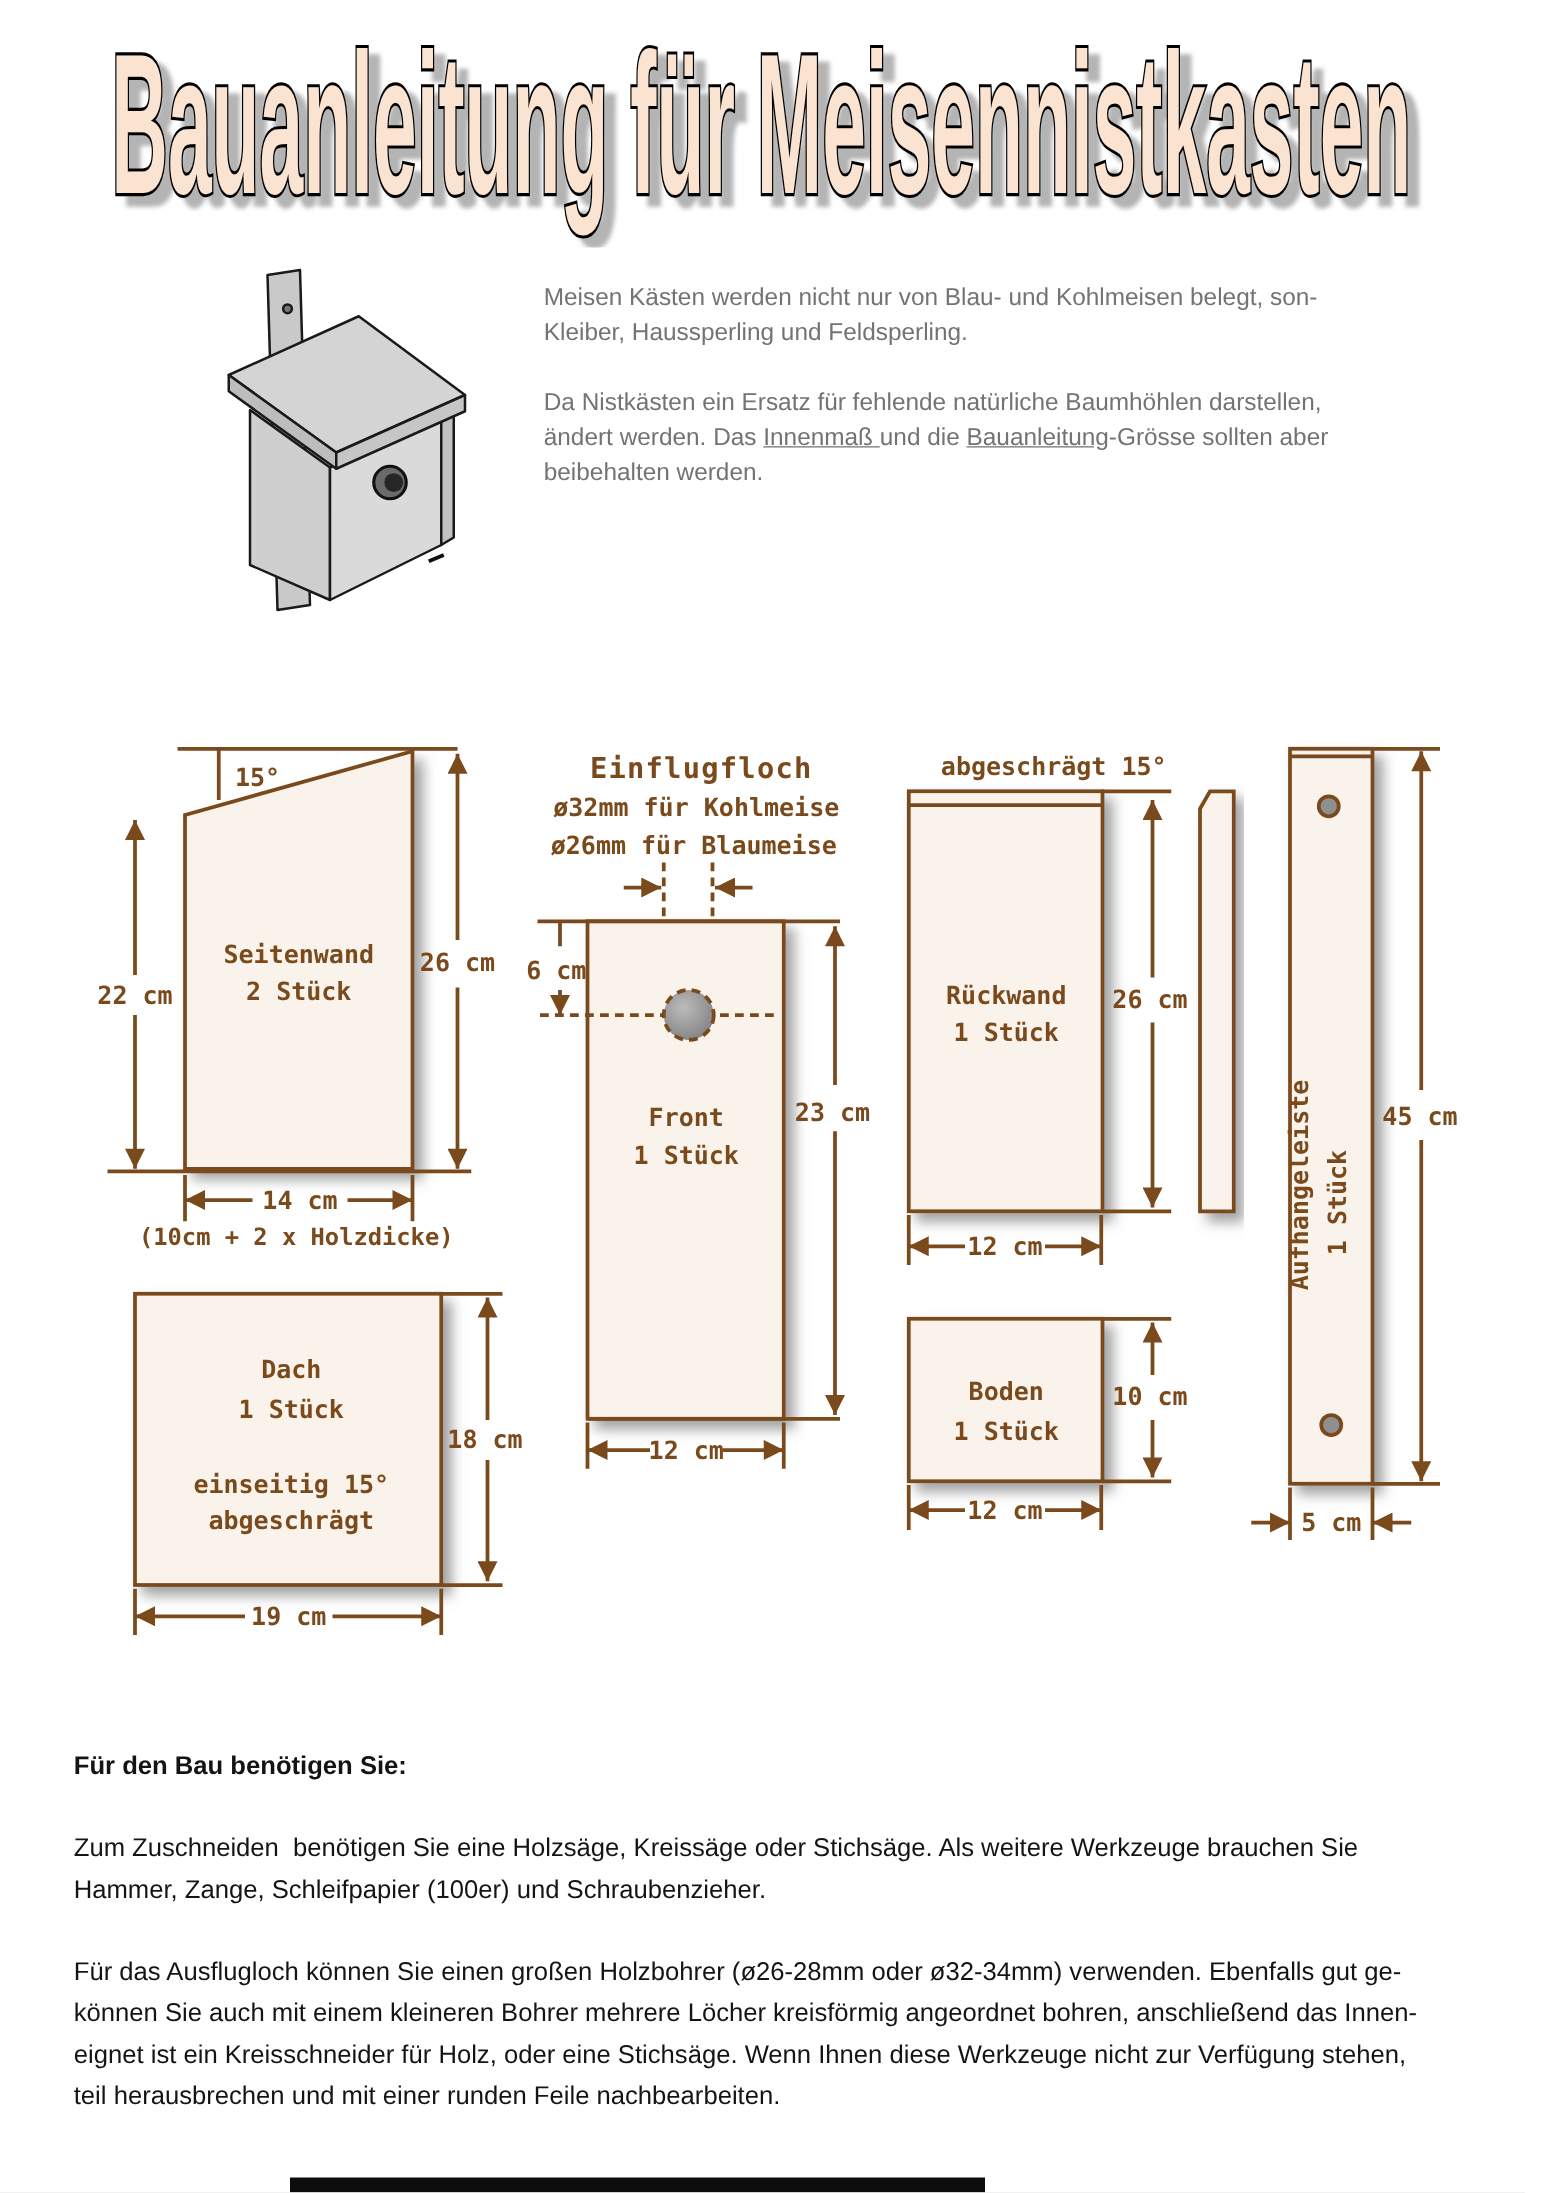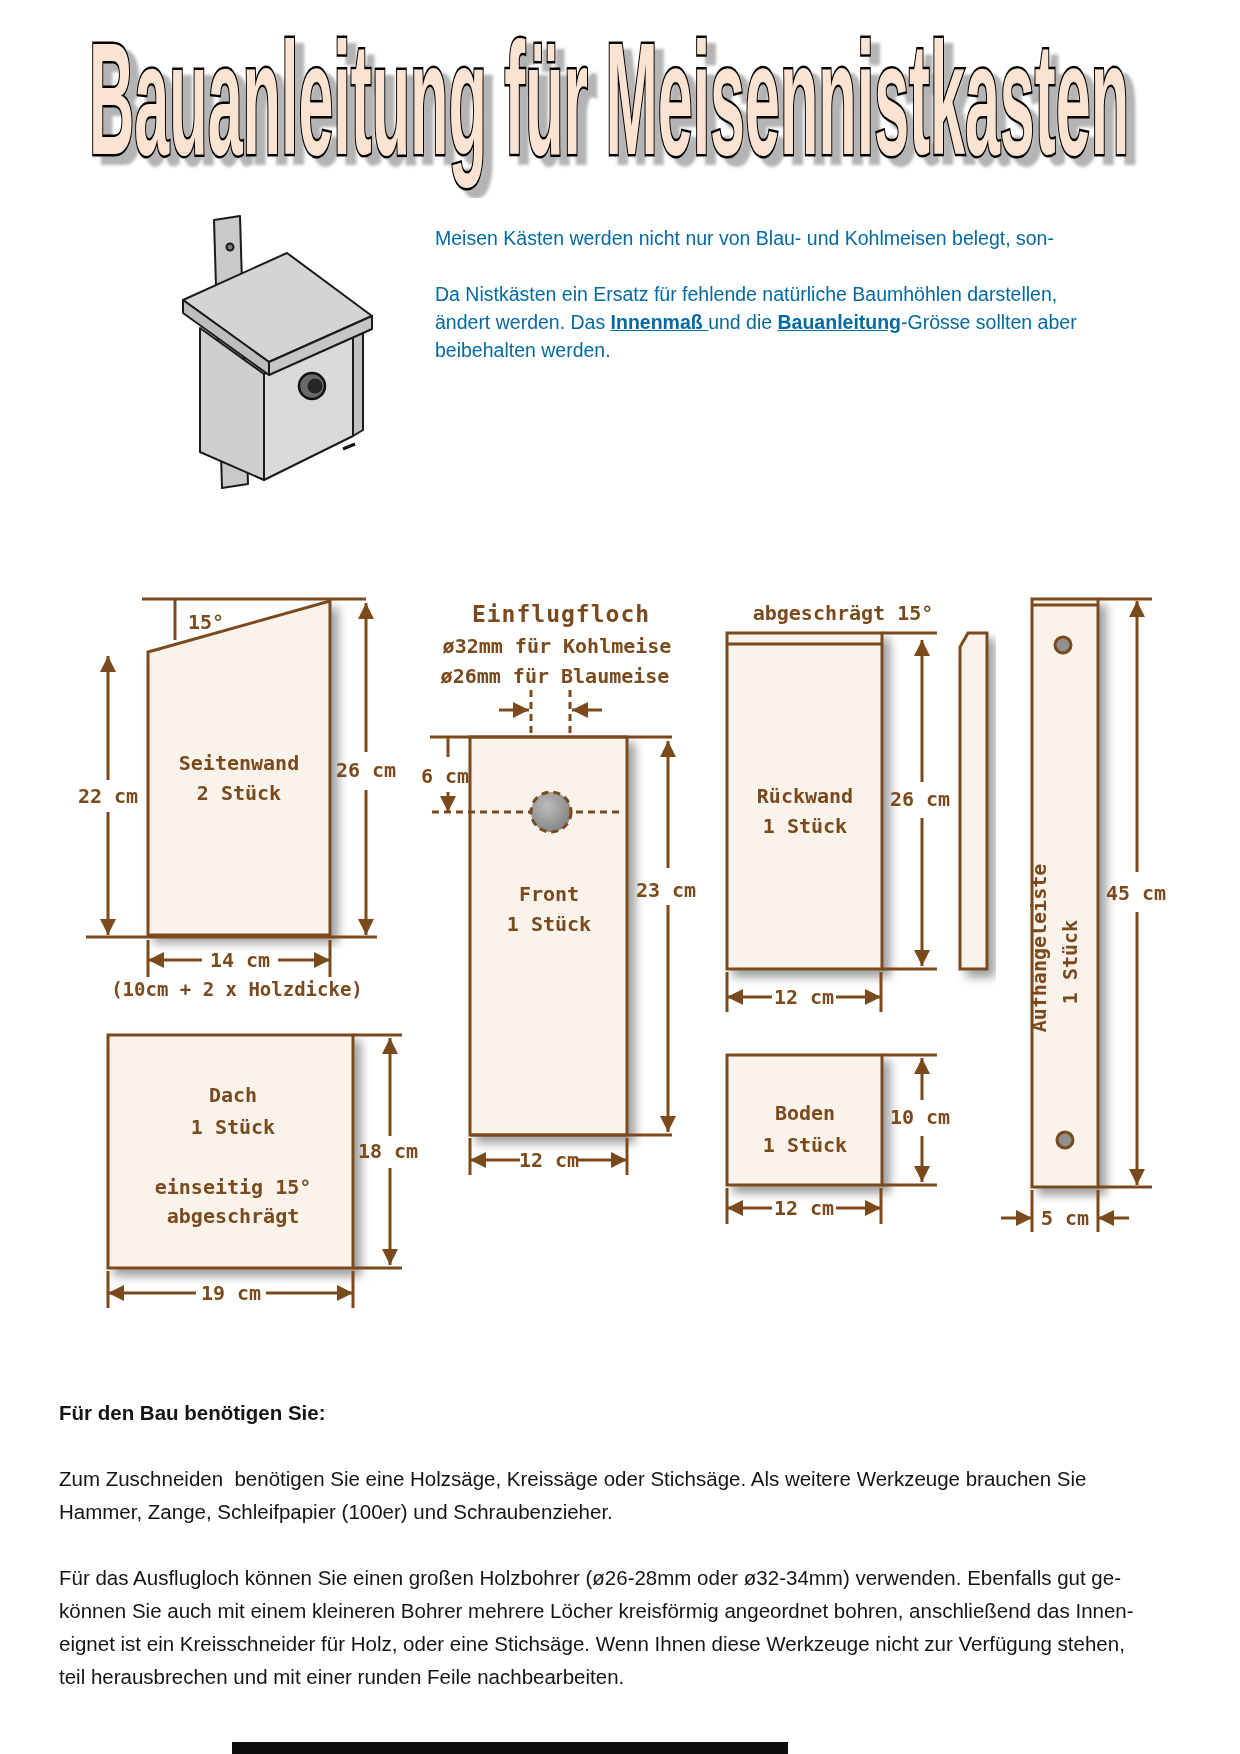--- a/index.html
+++ b/index.html
@@ -1,23 +1,23 @@
 <!DOCTYPE html>
 <html><head>
 <meta charset="utf-8">
 <style>
   html,body{margin:0;padding:0;background:#e8e8e8;}
   .page{position:relative;width:1240px;height:1754px;background:#ffffff;overflow:hidden;
         font-family:"Liberation Sans",sans-serif;}
   .abs{position:absolute;}
   
-  .ln{display:block;white-space:pre;font:19.5px/28px "Liberation Sans",sans-serif;color:#0369a1;}
+  .ln{display:block;white-space:pre;font:19.5px/28px "Liberation Sans",sans-serif;color:#737373;}
   .ln2{display:block;white-space:pre;font:20.5px/33px "Liberation Sans",sans-serif;color:#141414;}
   .seg{white-space:pre;}
-  .ul{white-space:pre;text-decoration:underline;font-weight:bold;}
+  .ul{white-space:pre;text-decoration:underline;}
   .bold{font-weight:bold;}
   
   .dl{stroke:#7a4a1c;stroke-width:3;fill:none;}
   .dash{stroke-dasharray:7 5;}
   .panel{fill:#f9f3ec;stroke:#7a4a1c;stroke-width:3;filter:url(#ds);}
   .dt{font:bold 20px "DejaVu Sans Mono",monospace;fill:#7a4a1c;text-anchor:middle;}
   .dts{font:bold 19px "DejaVu Sans Mono",monospace;fill:#7a4a1c;text-anchor:middle;}
   .dtb{font:bold 23px "DejaVu Sans Mono",monospace;fill:#7a4a1c;text-anchor:middle;letter-spacing:1px;}
   
   .bh{stroke:#1a1a1a;stroke-width:2;stroke-linejoin:round;}
@@ -52,20 +52,21 @@
     <polygon class="bh" points="119,172 222,126 222,139 119,185" fill="#c6c6c6"></polygon>
 
     <circle cx="162" cy="196" r="13" fill="#6a6a6a" stroke="#111111" stroke-width="2.5"></circle>
     <circle cx="165" cy="196" r="7.5" fill="#262626"></circle>
 
     <line x1="193" y1="259" x2="205" y2="254" stroke="#111111" stroke-width="3"></line>
   </svg>
 
   <div class="abs" style="left:435px;top:224px;">
     <span class="ln">Meisen Kästen werden nicht nur von Blau- und Kohlmeisen belegt, son-</span>
+    <span class="ln">Kleiber, Haussperling und Feldsperling.</span>
     <div style="height:28px;"></div>
     <span class="ln">Da Nistkästen ein Ersatz für fehlende natürliche Baumhöhlen darstellen,</span>
     <span class="ln"><span class="seg">ändert werden. Das </span><span class="ul">Innenmaß </span><span class="seg">und die </span><span class="ul">Bauanleitung</span><span class="seg">-Grösse sollten aber</span></span>
     <span class="ln">beibehalten werden.</span>
   </div>
 
   <svg class="abs" style="left:60px;top:590px;" width="1140" height="725" viewBox="60 590 1140 725">
     <defs>
       <marker id="ah" viewBox="0 0 10 10" refX="10" refY="5" markerWidth="24" markerHeight="16" markerUnits="userSpaceOnUse" orient="auto-start-reverse">
         <path d="M0,0 L10,5 L0,10 Z" fill="#7a4a1c"></path>

